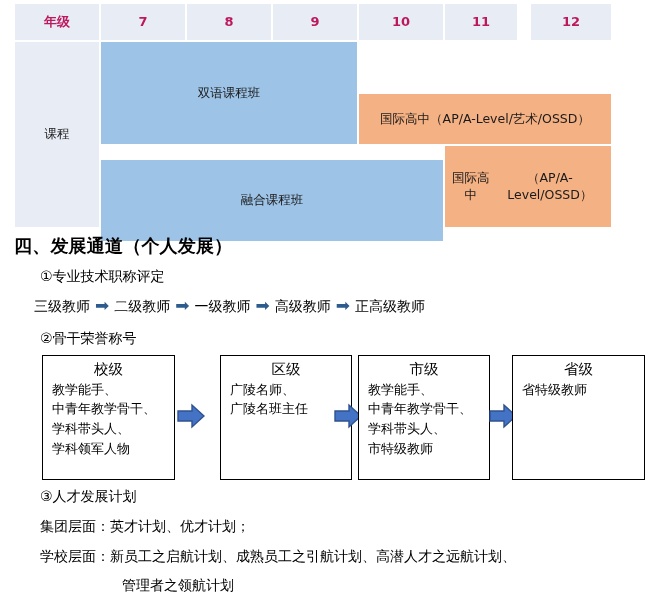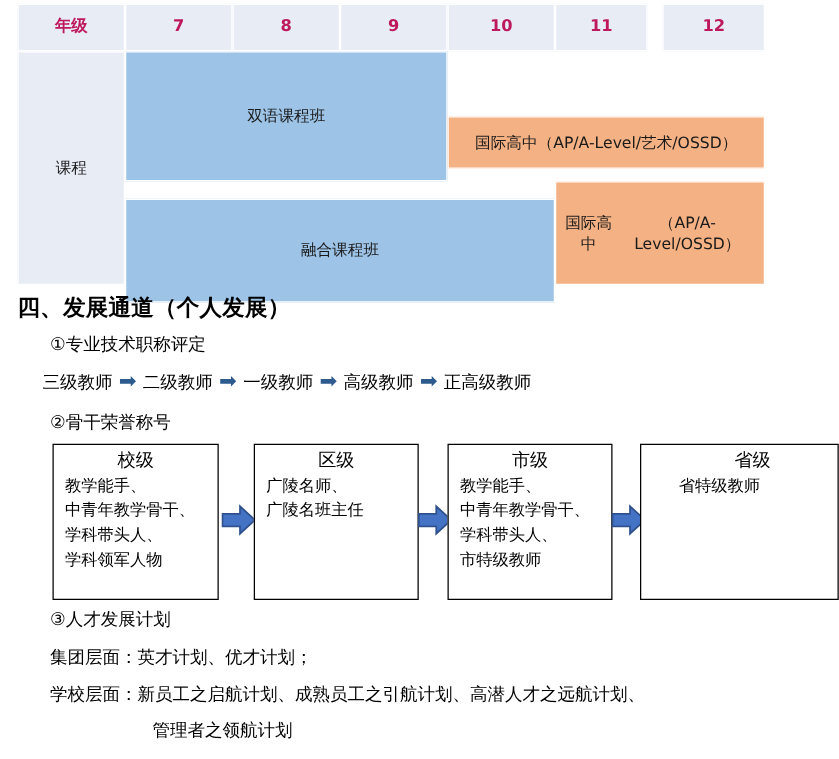--- a/index.html
+++ b/index.html
@@ -104,23 +104,23 @@
     line-height: 1.35;
   }
   .honor-list {
     padding-left: 9px;
     font-size: 13px;
     line-height: 1.52;
   }
   .honor-list > span { display: block; white-space: nowrap; }
 
   .box-1 { left: 42px;  width: 133px; }
-  .box-2 { left: 203px; width: 132px; }
+  .box-2 { left: 220px; width: 132px; }
   .box-3 { left: 358px; width: 132px; }
-  .box-4 { left: 512px; width: 159px; padding-left: 21px; }
+  .box-4 { left: 512px; width: 133px; }
 
   .block-arrow {
     position: absolute;
     top: 403px;
     width: 28px;
     height: 26px;
   }
   .arr-1 { left: 177px; }
   .arr-2 { left: 334px; }
   .arr-3 { left: 489px; }
@@ -136,21 +136,21 @@
   <div class="cell hdr" style="left:258px; top:0px;  width:86px;  height:38px;">9</div>
   <div class="cell hdr" style="left:344px; top:0px;  width:86px;  height:38px;">10</div>
   <div class="cell hdr" style="left:430px; top:0px;  width:74px;  height:38px;">11</div>
   <div class="cell hdr" style="left:516px; top:0px;  width:82px;  height:38px;">12</div>
 
   <div class="cell plain" style="left:0px; top:38px; width:86px; height:187px;">课程</div>
 
   <div class="cell blue" style="left:86px; top:38px; width:258px; height:104px;">双语课程班</div>
 
 
-  <div class="cell orange" style="left:344px; top:90px; width:254px; height:42px;">国际高中（AP/A-Level/艺术/OSSD）</div>
+  <div class="cell orange" style="left:344px; top:90px; width:254px; height:52px;">国际高中（AP/A-Level/艺术/OSSD）</div>
 
   <div class="cell blue" style="left:86px; top:156px; width:344px; height:83px;">融合课程班</div>
 
   <div class="cell orange cell-stack" style="left:430px; top:142px; width:168px; height:83px;">
     <span>国际高中</span>
     <span>（AP/A-Level/OSSD）</span>
   </div>
 </div>
 
 <div class="section-title">四、发展通道（个人发展）</div>

